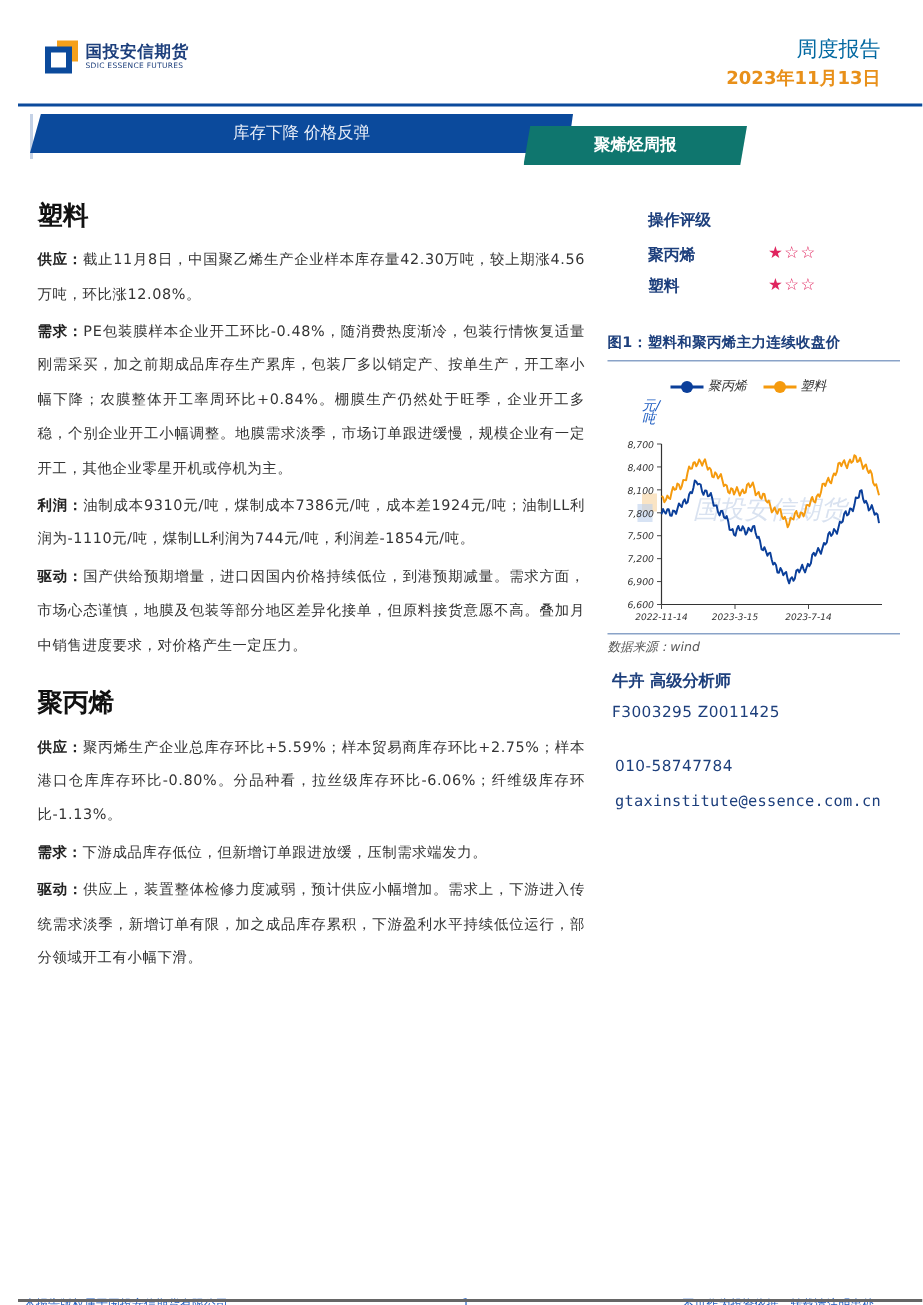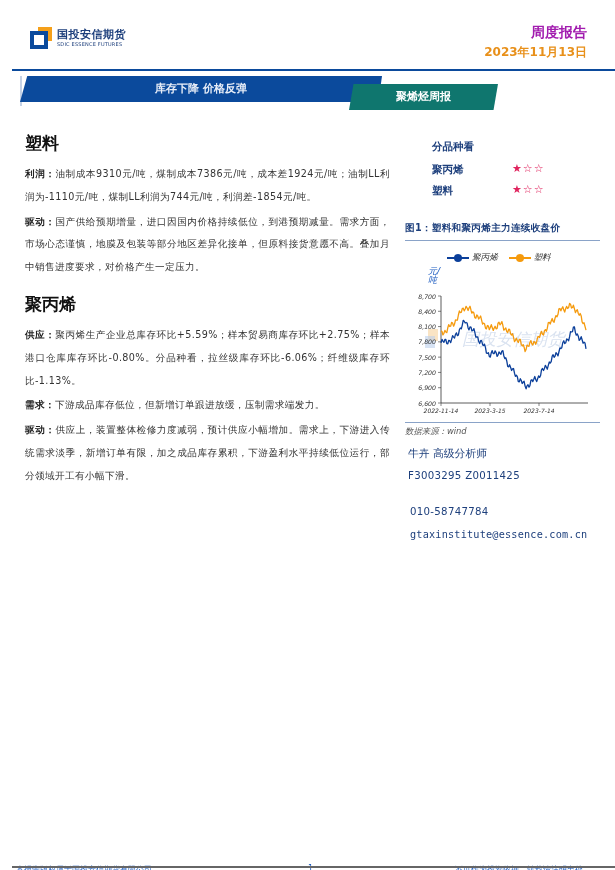--- a/index.html
+++ b/index.html
@@ -8,27 +8,27 @@
 
   .header { position: absolute; left: 0; top: 0; width: 615px; height: 66px; }
   .logo { position: absolute; left: 30px; top: 25px; width: 120px; height: 28px; }
   .logo-mark { position: absolute; left: 0; top: 2px; width: 22px; height: 22px; }
   .logo-mark .blue { position: absolute; left: 0; top: 4px; width: 18px; height: 18px; background: #0b4a9c; }
   .logo-mark .orange { position: absolute; left: 8px; top: 0; width: 14px; height: 14px; background: #f5a01a; }
   .logo-mark .white2 { position: absolute; left: 4px; top: 8px; width: 10px; height: 10px; background: #fff; }
   .logo-cn { position: absolute; left: 27px; top: 2px; font-size: 11px; font-weight: bold; color: #1d3f7c; letter-spacing: 0.5px; white-space: nowrap; }
   .logo-en { position: absolute; left: 27px; top: 16px; font-size: 5px; color: #1d3f7c; letter-spacing: 0.2px; white-space: nowrap; }
 
-  .report-type { position: absolute; right: 28px; top: 24px; font-size: 14px; font-weight: bold; color: #a21caf; }
+  .report-type { position: absolute; right: 28px; top: 24px; font-size: 14px; font-weight: normal; color: #0369a1; }
   .report-date { position: absolute; right: 28px; top: 44px; font-size: 12px; font-weight: bold; color: #e8901a; }
 
   .header-rule { position: absolute; left: 12px; top: 69px; width: 603px; height: 2px; background: #0b4a9c; }
 
   .banner-main { position: absolute; left: 20px; top: 76px; width: 362px; height: 26px; background: #0b4a9c; clip-path: polygon(2% 0, 100% 0, 99% 100%, 0 100%); }
-  .banner-main-text { position: absolute; left: 0; top: 0; width: 100%; text-align: center; line-height: 26px; font-size: 11px; font-weight: bold; color: #e8eef8; }
+  .banner-main-text { position: absolute; left: 0; top: 0; width: 100%; text-align: center; line-height: 26px; font-size: 11px; font-weight: normal; color: #e8eef8; }
   .banner-left-edge { position: absolute; left: 20px; top: 76px; width: 2px; height: 30px; background: #c5d2e6; }
   .banner-tag { position: absolute; left: 349px; top: 84px; width: 149px; height: 26px; background: #0f766e; clip-path: polygon(3% 0, 100% 0, 97% 100%, 0 100%); }
   .banner-tag-text { position: absolute; left: 0; top: 0; width: 100%; text-align: center; line-height: 26px; font-size: 11px; font-weight: bold; color: #ffffff; }
 
   .left-col { position: absolute; left: 25px; top: 132px; width: 365px; }
   .section-title { font-family: "DejaVu Serif", "Liberation Serif", serif; font-size: 17px; font-weight: bold; color: #111; margin-bottom: 8px; }
   .para { font-size: 9.6px; line-height: 22.8px; color: #333; text-align: justify; letter-spacing: 0.4px; margin-bottom: 2px; }
   .para .lead { font-weight: bold; color: #222; }
 
   .right-col { position: absolute; left: 405px; top: 130px; width: 210px; }
@@ -43,21 +43,21 @@
   .chart-wrap { position: absolute; left: 0; top: 113px; width: 200px; height: 178px; font-style: italic; }
   .legend { position: absolute; left: 42px; top: 9px; font-size: 8.6px; color: #333; white-space: nowrap; }
   .legend .item { display: inline-block; margin-right: 8px; }
   .legend .line { display: inline-block; width: 22px; height: 2px; vertical-align: middle; position: relative; margin-right: 3px; }
   .legend .line .dot { position: absolute; left: 7px; top: -3px; width: 8px; height: 8px; border-radius: 50%; }
   .unit { position: absolute; left: 23px; top: 24px; font-size: 9px; color: #1d5cc1; line-height: 9px; width: 12px; }
 
   .source { position: absolute; left: 0; top: 296px; font-size: 8.4px; font-style: italic; color: #555; white-space: nowrap; }
   .source-rule { position: absolute; left: 0; top: 292px; width: 195px; height: 1px; background: #8aa3c8; }
 
-  .analyst { position: absolute; left: 3px; top: 317px; font-size: 10.8px; font-weight: normal; color: #1d3f7c; white-space: nowrap; text-align: right; }
+  .analyst { position: absolute; left: 3px; top: 317px; font-size: 10.8px; font-weight: bold; color: #1d3f7c; white-space: nowrap; text-align: right; }
   .license { position: absolute; left: 3px; top: 340px; font-size: 10.2px; color: #1d3f7c; white-space: nowrap; letter-spacing: 0.3px; }
   .phone { position: absolute; left: 5px; top: 376px; font-size: 10.2px; color: #1d3f7c; white-space: nowrap; letter-spacing: 0.3px; }
   .email { position: absolute; left: 5px; top: 399px; font-size: 10.2px; color: #1d3f7c; white-space: nowrap; font-family: "DejaVu Sans Mono", "Liberation Mono", monospace; letter-spacing: 0.2px; text-align: center; }
 
   .footer { position: absolute; left: 0; top: 846px; width: 615px; height: 24px; margin-top: 12px; }
   .footer-left { position: absolute; left: 16px; top: 6px; font-size: 8px; color: #1d5cc1; }
   .footer-page { position: absolute; left: 308px; top: 6px; font-size: 8px; color: #1d5cc1; }
   .footer-right { position: absolute; right: 32px; top: 6px; font-size: 8px; color: #1d5cc1; }
   .footer-rule { position: absolute; left: 12px; top: 866px; width: 603px; height: 2px; background: #666; }
 </style>
@@ -82,31 +82,33 @@
 <div class="banner-left-edge"></div>
 <div class="banner-main">
   <div class="banner-main-text">库存下降 价格反弹</div>
 </div>
 <div class="banner-tag">
   <div class="banner-tag-text">聚烯烃周报</div>
 </div>
 
 <div class="left-col">
   <div class="section-title">塑料</div>
+  <p class="para"><span class="lead">供应：</span><span>截止11月8日，中国聚乙烯生产企业样本库存量42.30万吨，较上期涨4.56万吨，环比涨12.08%。</span></p>
+  <p class="para"><span class="lead">需求：</span><span>PE包装膜样本企业开工环比-0.48%，随消费热度渐冷，包装行情恢复适量刚需采买，加之前期成品库存生产累库，包装厂多以销定产、按单生产，开工率小幅下降；农膜整体开工率周环比+0.84%。棚膜生产仍然处于旺季，企业开工多稳，个别企业开工小幅调整。地膜需求淡季，市场订单跟进缓慢，规模企业有一定开工，其他企业零星开机或停机为主。</span></p>
   <p class="para"><span class="lead">利润：</span><span>油制成本9310元/吨，煤制成本7386元/吨，成本差1924元/吨；油制LL利润为-1110元/吨，煤制LL利润为744元/吨，利润差-1854元/吨。</span></p>
   <p class="para"><span class="lead">驱动：</span><span>国产供给预期增量，进口因国内价格持续低位，到港预期减量。需求方面，市场心态谨慎，地膜及包装等部分地区差异化接单，但原料接货意愿不高。叠加月中销售进度要求，对价格产生一定压力。</span></p>
 
   <div class="section-title" style="margin-top:14px;">聚丙烯</div>
   <p class="para"><span class="lead">供应：</span><span>聚丙烯生产企业总库存环比+5.59%；样本贸易商库存环比+2.75%；样本港口仓库库存环比-0.80%。分品种看，拉丝级库存环比-6.06%；纤维级库存环比-1.13%。</span></p>
   <p class="para"><span class="lead">需求：</span><span>下游成品库存低位，但新增订单跟进放缓，压制需求端发力。</span></p>
   <p class="para"><span class="lead">驱动：</span><span>供应上，装置整体检修力度减弱，预计供应小幅增加。需求上，下游进入传统需求淡季，新增订单有限，加之成品库存累积，下游盈利水平持续低位运行，部分领域开工有小幅下滑。</span></p>
 </div>
 
 <div class="right-col">
-  <div class="rating-title">分品种看</div>
+  <div class="rating-title">操作评级</div>
   <div class="rating-row" style="top:33px;">
     <span class="name">聚丙烯</span>
     <span class="stars">★☆☆</span>
   </div>
   <div class="rating-row" style="top:54px;">
     <span class="name">塑料</span>
     <span class="stars">★☆☆</span>
   </div>
 
   <div class="fig-title">图1：塑料和聚丙烯主力连续收盘价</div>

